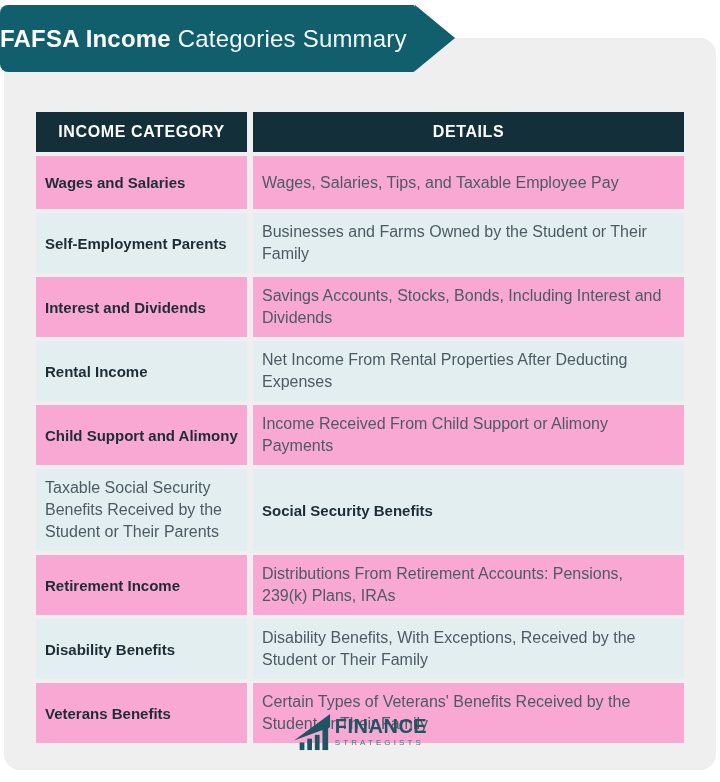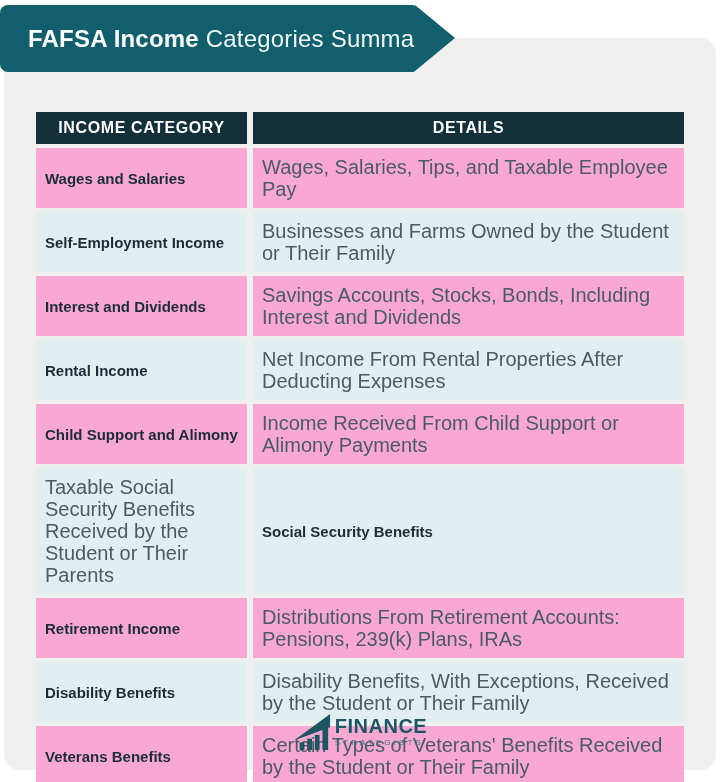--- a/index.html
+++ b/index.html
@@ -7,36 +7,36 @@
   body { font-family:"Liberation Sans", sans-serif; }
   .page { position:relative; width:720px; height:782px; background:#ffffff; overflow:hidden; }
 
   
   .card { position:absolute; top:38px; left:4px; width:712px; height:732px;
           background:var(--card-gray,#efefef); border-radius:16px; z-index:1; }
 
   
   .banner { position:absolute; top:5px; left:0; width:415px; height:67px;
             background:var(--banner-teal,#115e6d); border-radius:8px 2px 2px 8px;
-            z-index:3; display:flex; align-items:center; padding-left:28px; }
+            z-index:3; display:flex; align-items:center; }
   .banner::after { content:""; position:absolute; left:100%; top:0; width:0; height:0;
             border-top:33.5px solid transparent; border-bottom:33.5px solid transparent;
             border-left:40px solid var(--banner-teal,#115e6d); }
   .banner-title { font-size:24px; color:#f2fafb; font-weight:400; white-space:nowrap; letter-spacing:0.2px; }
   .banner-title b { color:#ffffff; font-weight:bold; }
 
   
   .table-grid { position:absolute; top:112px; left:36px; width:648px; z-index:2;
                 display:grid; grid-template-columns:211px 1fr; column-gap:6px; row-gap:4px; }
   .th { background:var(--header-dark,#132f39); color:#ffffff; font-weight:bold; font-size:16px;
-        letter-spacing:0.6px; display:flex; align-items:center; justify-content:center; height:32px; }
+        letter-spacing:0.6px; display:flex; align-items:center; justify-content:center; height:40px; }
   .cell { background:#f9a8d4; min-height:53px; display:flex; align-items:center; }
   .cell.tint { background:var(--row-tint,#e3eef0); }
   .cat { font-weight:bold; color:var(--category-text,#1d2d35); font-size:15px; padding:8px 6px 8px 9px; }
-  .det { color:var(--details-text,#4c5b63); font-size:20px; line-height:22px; padding:8px 14px 8px 9px; }
+  .det { color:var(--details-text,#4c5b63); font-size:16px; line-height:22px; padding:8px 14px 8px 9px; }
 
   
   .logo { position:absolute; left:0; right:0; top:713px; display:flex; justify-content:center;
           align-items:center; gap:4px; z-index:2; }
   .logo svg { display:block; }
   .logo-text { display:flex; flex-direction:column; }
   .logo-finance { font-size:20px; font-weight:bold; color:var(--logo-teal,#1d5562);
                   letter-spacing:0.5px; line-height:19px; }
   .logo-strategists { font-size:8px; font-weight:normal; color:#35798a; letter-spacing:3.1px;
                   line-height:10px; margin-top:2px; }
@@ -52,21 +52,21 @@
     <div class="banner-title"><b>FAFSA Income</b><span> Categories Summary</span></div>
   </div>
 
   <div class="table-grid">
     <div class="th">INCOME CATEGORY</div>
     <div class="th">DETAILS</div>
 
     <div class="cell cat">Wages and Salaries</div>
     <div class="cell det">Wages, Salaries, Tips, and Taxable Employee Pay</div>
 
-    <div class="cell cat tint">Self-Employment Income</div>
+    <div class="cell cat tint">Self-Employment Parents</div>
     <div class="cell det tint">Businesses and Farms Owned by the Student or Their Family</div>
 
     <div class="cell cat">Interest and Dividends</div>
     <div class="cell det">Savings Accounts, Stocks, Bonds, Including Interest and Dividends</div>
 
     <div class="cell cat tint">Rental Income</div>
     <div class="cell det tint">Net Income From Rental Properties After Deducting Expenses</div>
 
     <div class="cell cat">Child Support and Alimony</div>
     <div class="cell det">Income Received From Child Support or Alimony Payments</div>

